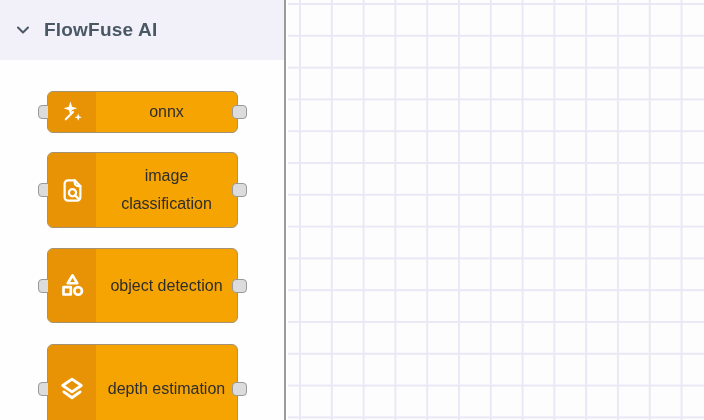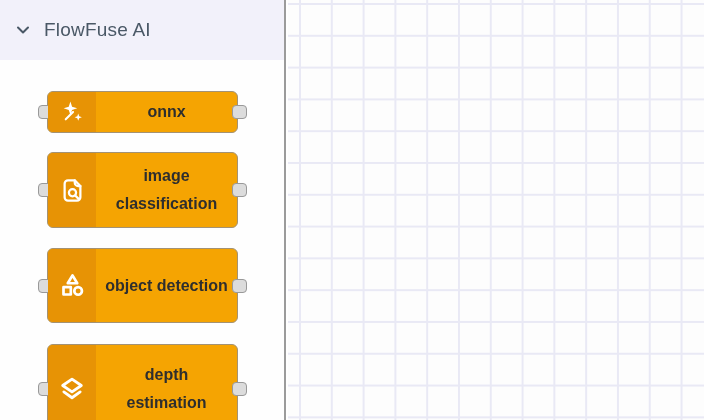--- a/index.html
+++ b/index.html
@@ -28,21 +28,21 @@
   }
   .palette-header{
     position:absolute;left:0;top:0;width:100%;height:60px;
     background:var(--header-bg);
     display:flex;align-items:center;
     padding-left:15px;gap:13px;
     cursor:pointer;
   }
   .palette-header .chev{width:16px;height:16px;flex:0 0 auto;}
   .palette-title{
-    font-size:19px;font-weight:normal;color:var(--header-text);
+    font-size:19px;font-weight:bold;color:var(--header-text);
     letter-spacing:.2px;
   }
 
   
   .node{
     position:absolute;left:47px;width:191px;
     background:var(--node-body);
     border:1px solid var(--node-border);
     border-radius:6px;
     cursor:grab;
@@ -60,21 +60,20 @@
   }
   .node-icon-region svg{display:block;}
 
   .node-label{
     position:absolute;left:48px;right:0;top:0;bottom:0;
     display:flex;align-items:center;justify-content:center;
     text-align:center;
     font-size:16px;line-height:28px;
     color:var(--node-text);
     padding:0 8px;
-    font-weight:bold;
   }
 
   .port{
     position:absolute;width:15px;height:14px;
     top:calc(50% - 7px);
     background:var(--port-fill);
     border:1px solid var(--port-border);
     border-radius:4px;
   }
   .port-left{left:-10px;}

